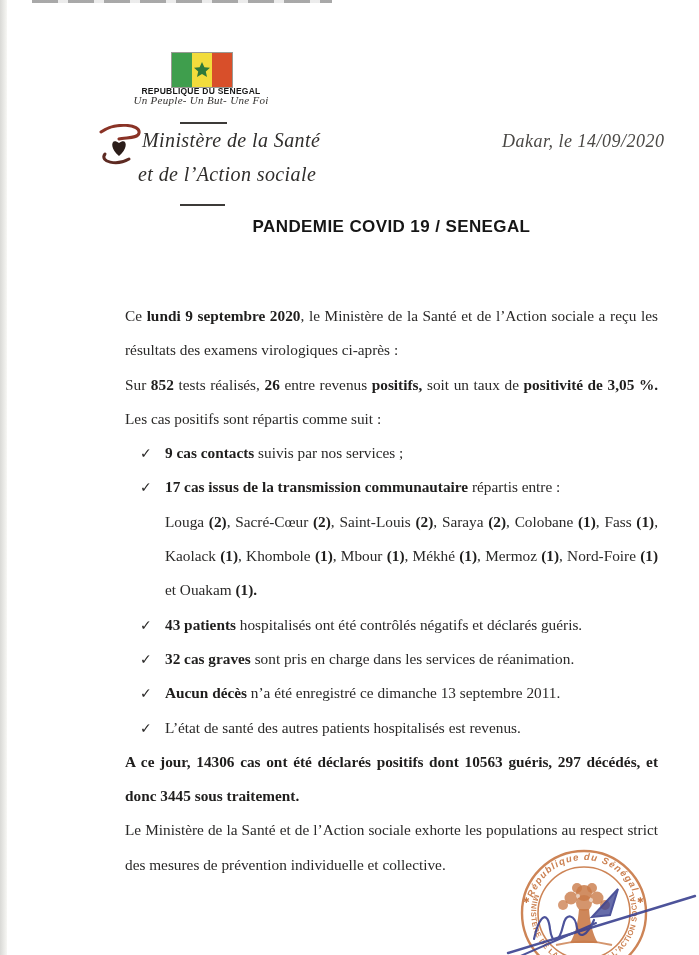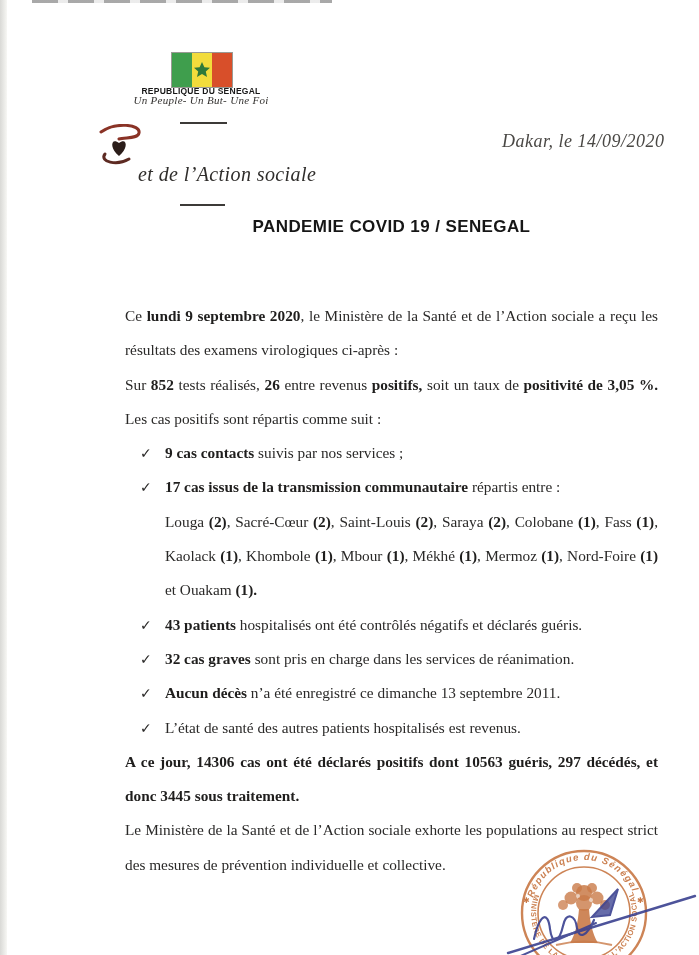--- a/index.html
+++ b/index.html
@@ -91,20 +91,21 @@
   <div class="rule rule-1"></div>
 
   <div class="msas-logo">
     <svg width="52" height="42" viewBox="0 0 52 42">
       <path d="M 6 8 C 20 -2, 46 0, 44 9 C 43 15, 30 13, 24 15" fill="none" stroke="#8a3326" stroke-width="3" stroke-linecap="round"></path>
       <path d="M 10 30 C 4 38, 22 42, 34 35" fill="none" stroke="#5d2a22" stroke-width="3" stroke-linecap="round"></path>
       <path d="M 24 32 C 14 24, 16 13, 24 19 C 32 13, 34 24, 24 32 Z" fill="#2b1d1a"></path>
     </svg>
   </div>
 
+  <div class="ministry-1">Ministère de la Santé</div>
   <div class="ministry-2">et de l’Action sociale</div>
   <div class="dateline">Dakar, le 14/09/2020</div>
 
   <div class="rule rule-2"></div>
 
   <div class="doc-title">PANDEMIE COVID 19 / SENEGAL</div>
 
   <div class="body-flow">
       <div class="block p"><span>Ce </span><b>lundi 9 septembre 2020</b><span>, le Ministère de la Santé et de l’Action sociale a reçu les résultats des examens virologiques ci-après :</span></div>
       <div class="block p"><span>Sur </span><b>852</b><span> tests réalisés, </span><b>26</b><span> entre revenus </span><b>positifs,</b><span> soit un taux de </span><b>positivité de 3,05 %.</b><span>  Les cas positifs sont répartis comme suit :</span></div>

